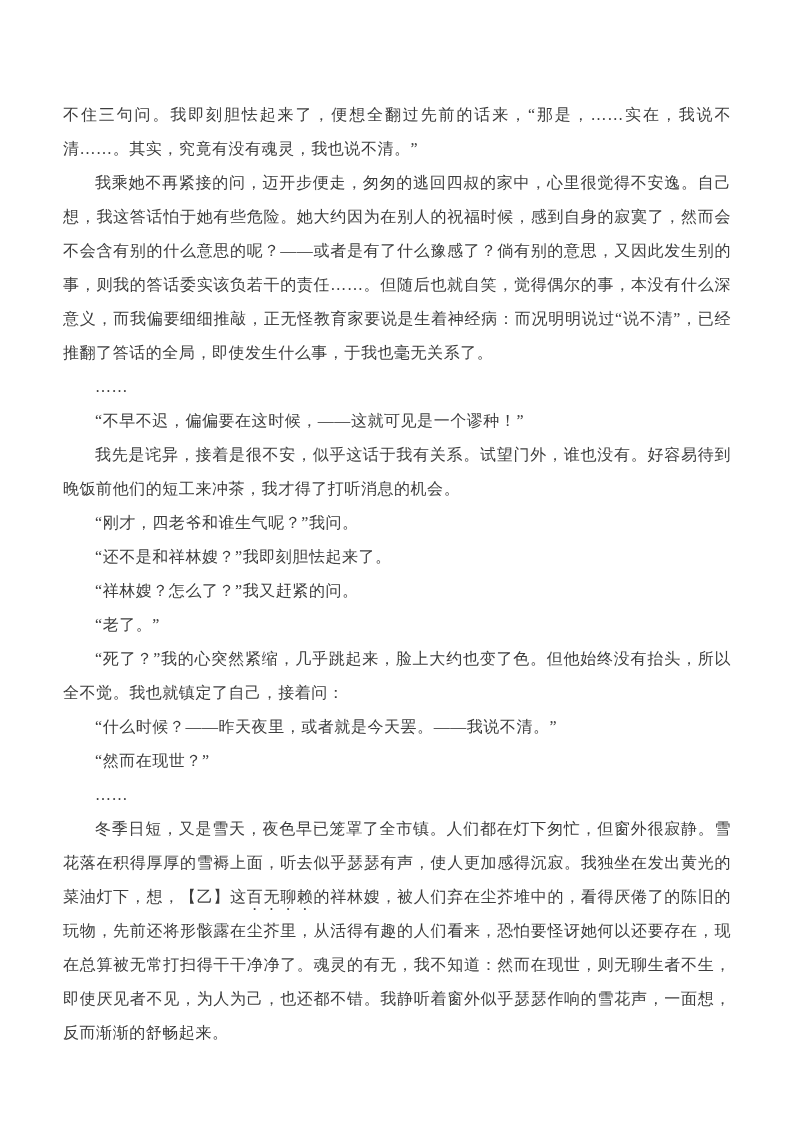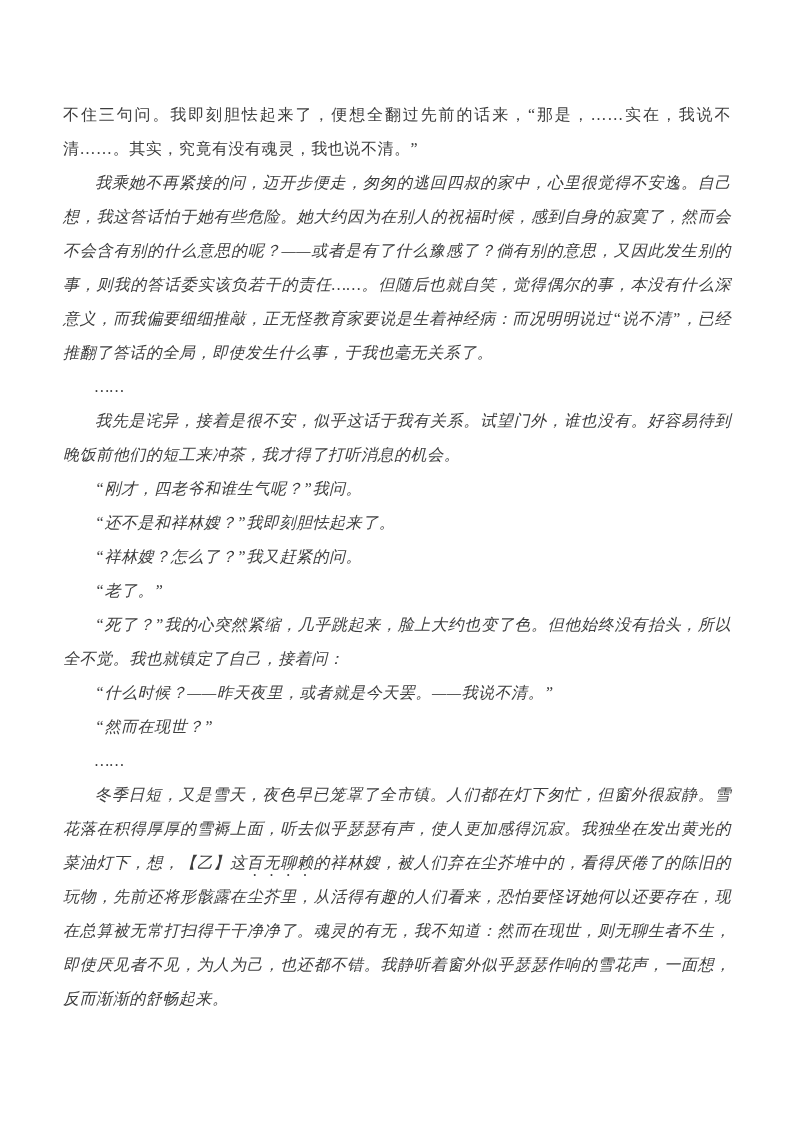--- a/index.html
+++ b/index.html
@@ -27,21 +27,20 @@
     line-height: 34px;
     text-align: justify;
     letter-spacing: 0.55px;
   }
   .content p {
     margin: 0;
     padding: 0;
   }
   .content p.indent {
     text-indent: 2em;
-    font-style: italic;
   }
   .em-dots {
     -webkit-text-emphasis: filled dot;
     -webkit-text-emphasis-position: under left;
     text-emphasis: filled dot;
     text-emphasis-position: under left;
   }
   .footer {
     position: absolute;
     left: 0;
@@ -67,20 +66,21 @@
 </head>
 <body>
 
 <div class="page">
 
   <div class="content">
 
   <p>不住三句问。我即刻胆怯起来了，便想全翻过先前的话来，“那是，……实在，我说不清……。其实，究竟有没有魂灵，我也说不清。”</p>
       <p class="indent">我乘她不再紧接的问，迈开步便走，匆匆的逃回四叔的家中，心里很觉得不安逸。自己想，我这答话怕于她有些危险。她大约因为在别人的祝福时候，感到自身的寂寞了，然而会不会含有别的什么意思的呢？——或者是有了什么豫感了？倘有别的意思，又因此发生别的事，则我的答话委实该负若干的责任……。但随后也就自笑，觉得偶尔的事，本没有什么深意义，而我偏要细细推敲，正无怪教育家要说是生着神经病：而况明明说过“说不清”，已经推翻了答话的全局，即使发生什么事，于我也毫无关系了。</p>
       <p class="indent">……</p>
+      <p class="indent">“不早不迟，偏偏要在这时候，——这就可见是一个谬种！”</p>
       <p class="indent">我先是诧异，接着是很不安，似乎这话于我有关系。试望门外，谁也没有。好容易待到晚饭前他们的短工来冲茶，我才得了打听消息的机会。</p>
       <p class="indent">“刚才，四老爷和谁生气呢？”我问。</p>
       <p class="indent">“还不是和祥林嫂？”我即刻胆怯起来了。</p>
       <p class="indent">“祥林嫂？怎么了？”我又赶紧的问。</p>
       <p class="indent">“老了。”</p>
       <p class="indent">“死了？”我的心突然紧缩，几乎跳起来，脸上大约也变了色。但他始终没有抬头，所以全不觉。我也就镇定了自己，接着问：</p>
       <p class="indent">“什么时候？——昨天夜里，或者就是今天罢。——我说不清。”</p>
       <p class="indent">“然而在现世？”</p>
       <p class="indent">……</p>
       <p class="indent">冬季日短，又是雪天，夜色早已笼罩了全市镇。人们都在灯下匆忙，但窗外很寂静。雪花落在积得厚厚的雪褥上面，听去似乎瑟瑟有声，使人更加感得沉寂。我独坐在发出黄光的菜油灯下，想，【乙】这<span class="em-dots">百无聊赖</span>的祥林嫂，被人们弃在尘芥堆中的，看得厌倦了的陈旧的玩物，先前还将形骸露在尘芥里，从活得有趣的人们看来，恐怕要怪讶她何以还要存在，现在总算被无常打扫得干干净净了。魂灵的有无，我不知道：然而在现世，则无聊生者不生，即使厌见者不见，为人为己，也还都不错。我静听着窗外似乎瑟瑟作响的雪花声，一面想，反而渐渐的舒畅起来。</p>

